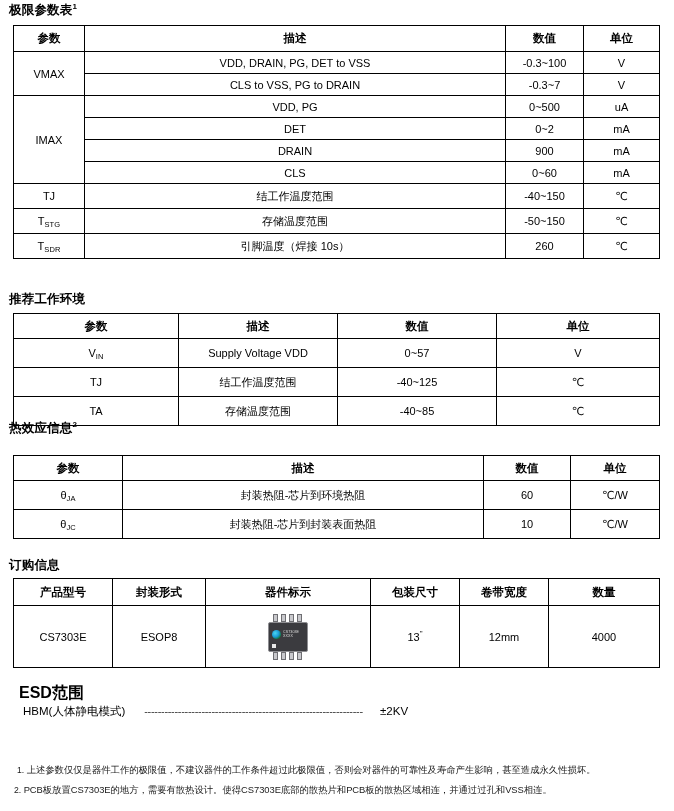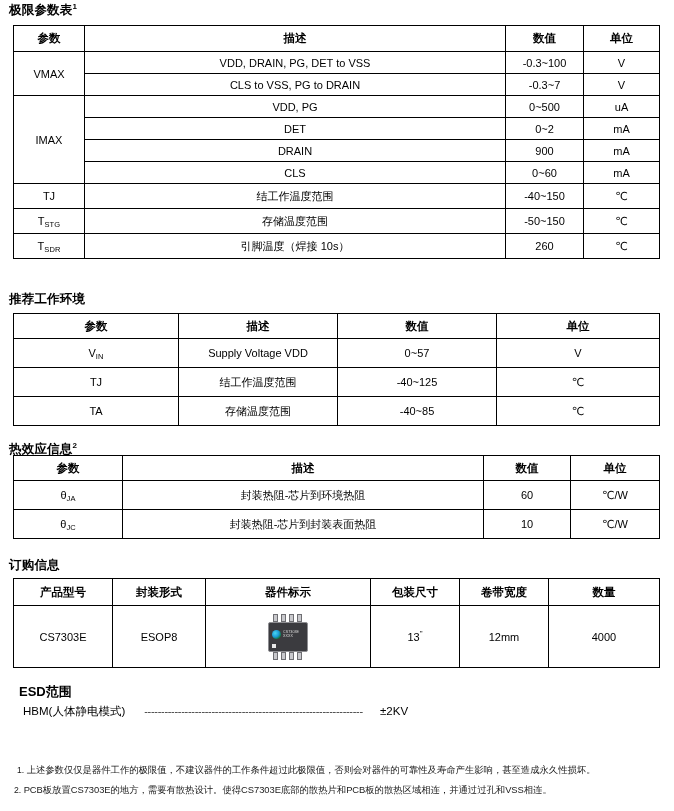--- a/index.html
+++ b/index.html
@@ -114,21 +114,21 @@
     position: absolute;
     left: 3px; bottom: 3px;
     width: 4px; height: 4px;
     background: #e8e8e8;
   }
 
   
   .esd-title {
     position: absolute;
     font-weight: bold;
-    font-size: 13px;
+    font-size: 16px;
   }
   .esd-row {
     position: absolute;
     font-size: 11.5px;
     white-space: nowrap;
   }
   .esd-label { display: inline-block; }
   .esd-dash {
     display: inline-block;
     color: #3a3a3a;
@@ -259,21 +259,21 @@
       </tr>
       <tr style="height:29px">
         <td class="c">TA</td>
         <td class="l">存储温度范围</td>
         <td class="c">-40~85</td>
         <td class="c">℃</td>
       </tr>
     </tbody>
   </table>
 
-  <div class="sec-title" style="left:9px; top:441px;text-align:right;">
+  <div class="sec-title" style="left:9px; top:420px;text-align:right;">
     <span>热效应信息</span><sup>2</sup>
   </div>
 
   <table class="dt" style="left:13px; top:455px; width:646px;">
     <colgroup>
       <col style="width:109px">
         <col style="width:361px">
         <col style="width:87px">
         <col style="width:89px">
     </colgroup>

